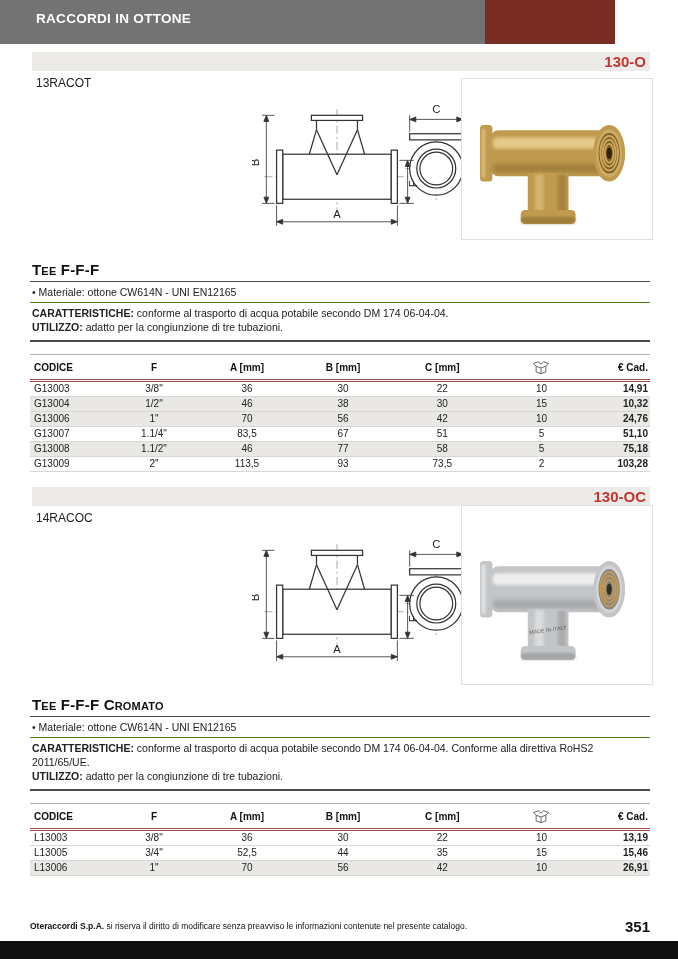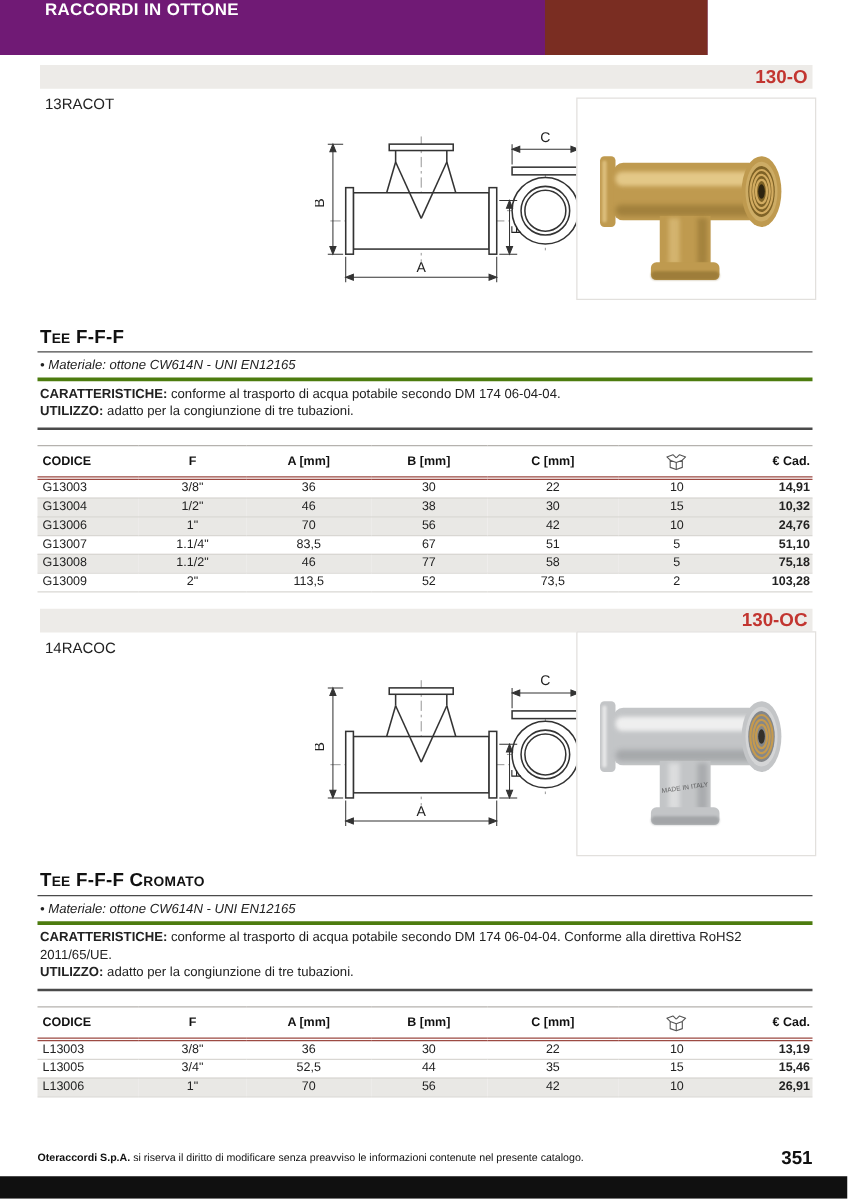--- a/index.html
+++ b/index.html
@@ -1,22 +1,22 @@
 <!DOCTYPE html>
 <html><head>
 <meta charset="utf-8">
 <style>
   * { margin:0; padding:0; box-sizing:border-box; }
   html,body { width:678px; height:959px; background:#fff; overflow:hidden;
     font-family:"Liberation Sans", sans-serif; color:#1a1a1a; }
   .page { position:relative; width:678px; height:959px; background:#fff; }
 
   
-  .topbar { position:absolute; top:0; left:0; width:566px; height:44px;
-    background:#701a75; display:flex; align-items:flex-start; }
+  .topbar { position:absolute; top:0; left:0; width:615px; height:44px;
+    background:#737373; display:flex; align-items:center; }
   .topbar-title { color:#fff; font-weight:bold; font-size:13.5px;
     letter-spacing:.3px; padding:0 0 7px 36px; }
   .topbar-corner { position:absolute; right:0; top:0; width:130px; height:44px;
     background:#7a2d22; }
 
   
   .product-section { position:absolute; left:30px; width:620px; }
   #sections .product-section:nth-of-type(1) { top:52px; }
   #sections .product-section:nth-of-type(2) { top:487px; }
 
@@ -34,21 +34,21 @@
     border:1px solid #e2e0dd; display:flex; align-items:center; justify-content:center; }
   .finish-brass  .photo-frame { top:26px; height:162px; }
   .finish-chrome .photo-frame { top:18px; height:180px; }
   .tee-art { width:172px; height:146px; }
 
   .section-body { position:absolute; top:207px; left:0; right:0; }
   .section-title { font-size:15px; font-weight:bold; font-variant:small-caps;
     letter-spacing:.2px; color:#111; padding:2px 0 3px 2px;
     border-bottom:1px solid #4a4a4a; }
   .material-row { font-size:10.5px; color:#222; padding:4px 0 4px 2px;
-    border-bottom:3px solid #4d7c0f;font-style:italic; }
+    border-bottom:1px solid #4d7c0f; }
   .char-block { font-size:10.5px; color:#222; line-height:1.32;
     padding:4px 0 5px 2px; border-bottom:2px solid #4a4a4a; }
   .char-block b { font-weight:bold; }
 
   table.spec { width:100%; border-collapse:collapse; table-layout:fixed;
     margin-top:12px; border-top:1px solid #b5b2ae; }
   table.spec th { font-size:10px; font-weight:bold; color:#111;
     padding:5px 0 4px 0; border-bottom:3px double #9c4a43; vertical-align:middle; }
   table.spec td { font-size:10px; color:#222; padding:1.5px 0;
     border-bottom:1px solid #d9d7d3; }
@@ -240,21 +240,21 @@
                 <td class="c2">46</td>
                 <td class="c3">77</td>
                 <td class="c4">58</td>
                 <td class="c5">5</td>
                 <td class="c6">75,18</td>
               </tr>
               <tr>
                 <td class="c0">G13009</td>
                 <td class="c1">2"</td>
                 <td class="c2">113,5</td>
-                <td class="c3">52</td>
+                <td class="c3">93</td>
                 <td class="c4">73,5</td>
                 <td class="c5">2</td>
                 <td class="c6">103,28</td>
               </tr>
             </tbody>
       </table>
     </div>
   </section>
 
   <section class="product-section finish-chrome" style="--m-hi: #f4f4f4; --m-mid: #c3c5c7; --m-dk: #84878a; --m-th: #c59a4e; --m-hole: #33302a;">

